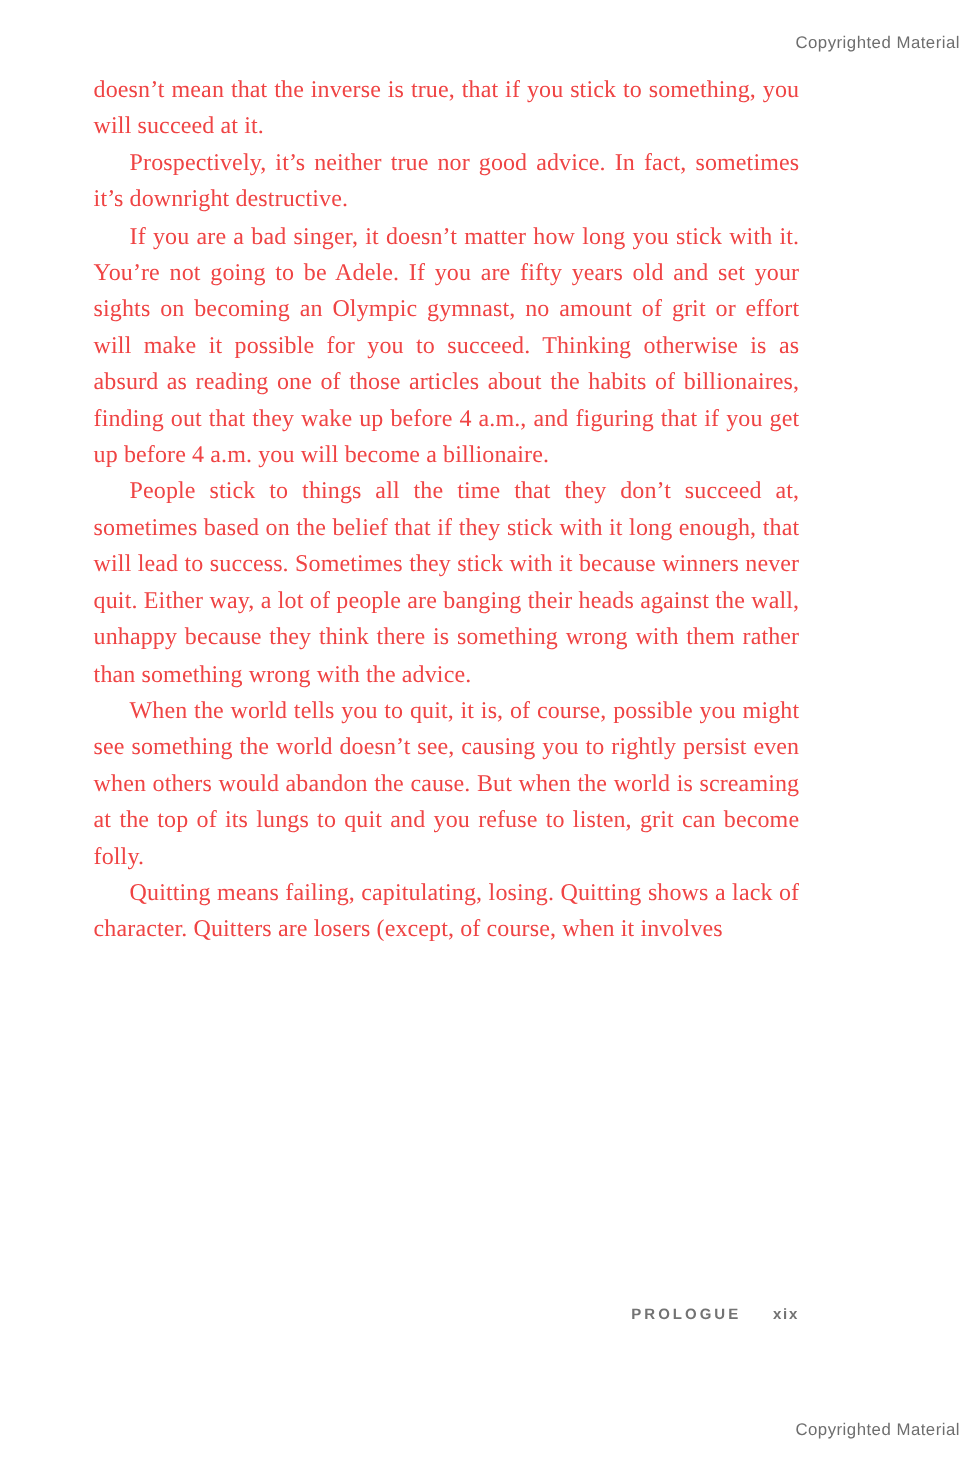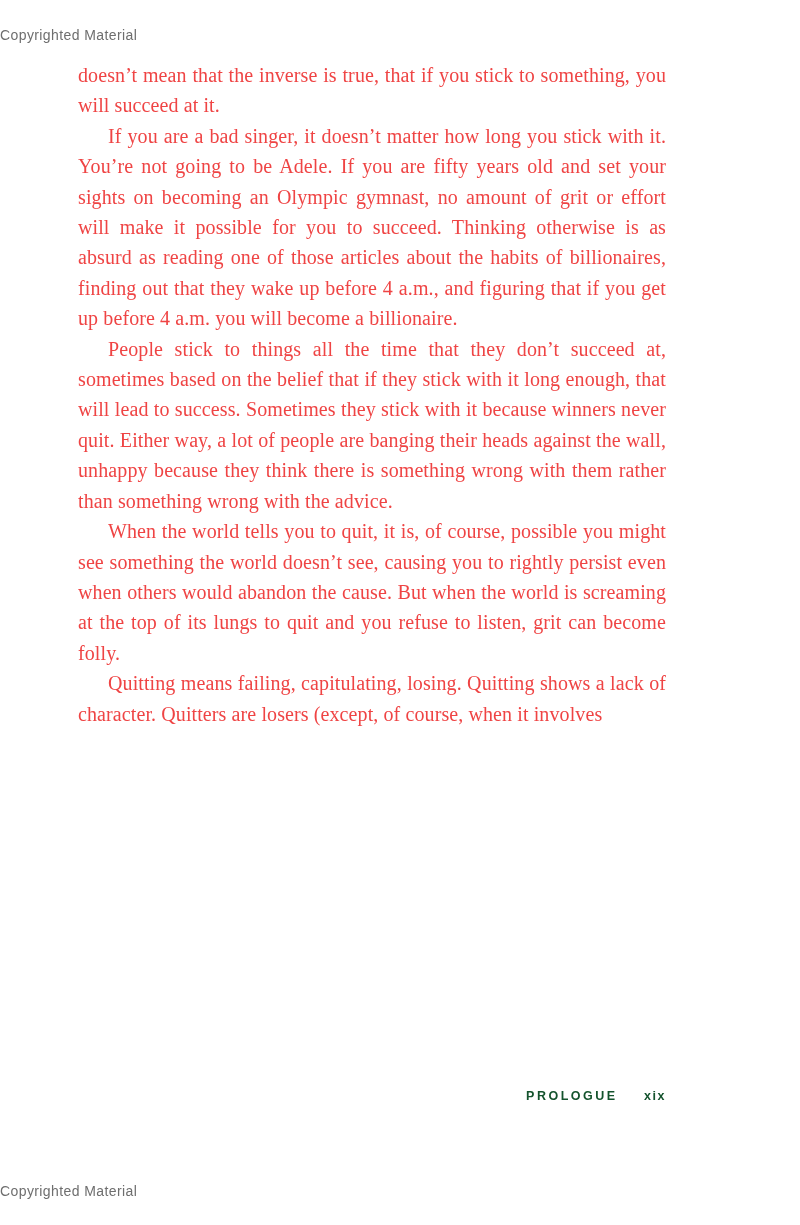--- a/index.html
+++ b/index.html
@@ -12,21 +12,21 @@
     width: 800px;
     height: 1225px;
     background: #ffffff;
     overflow: hidden;
     font-family: "Liberation Serif", serif;
   }
   .copyright {
     position: absolute;
     left: 0;
     width: 100%;
-    text-align: left;
+    text-align: right;
     font-family: "Liberation Sans", sans-serif;
     font-size: 14px;
     letter-spacing: 0.4px;
     color: #6e6e6e;
   }
   .copyright.top { top: 27px; }
   .copyright.bottom { top: 1183px; }
 
   .text-block {
     position: absolute;
@@ -49,41 +49,42 @@
   }
 
   .running-footer {
     position: absolute;
     top: 1086px;
     left: 78px;
     width: 588px;
     text-align: right;
     font-family: "Liberation Sans", sans-serif;
     font-weight: bold;
-    color: #14532d;
+    color: #737373;
   }
   .running-footer .section {
     font-size: 12.5px;
     letter-spacing: 2.5px;
   }
   .running-footer .pagenum {
     font-size: 12.5px;
     letter-spacing: 1.5px;
     margin-left: 22px;
   }
 </style>
 </head>
 <body>
 
 <div class="page">
 
   <div class="copyright top">Copyrighted Material</div>
 
   <div class="text-block">
       <p class=""><span>doesn’t mean that the inverse is true, that if you stick to something, you will succeed at it.</span></p>
+      <p class="indent"><span>Prospectively, it’s neither true nor good advice. In fact, sometimes it’s downright destructive.</span></p>
       <p class="indent"><span>If you are a bad singer, it doesn’t matter how long you stick with it. You’re not going to be Adele. If you are fifty years old and set your sights on becoming an Olympic gymnast, no amount of grit or effort will make it possible for you to succeed. Thinking otherwise is as absurd as reading one of those articles about the habits of billionaires, finding out that they wake up before 4 a.m., and figuring that if you get up before 4 a.m. you will become a billionaire.</span></p>
       <p class="indent"><span>People stick to things all the time that they don’t succeed at, sometimes based on the belief that if they stick with it long enough, that will lead to success. Sometimes they stick with it because winners never quit. Either way, a lot of people are banging their heads against the wall, unhappy because they think there is something wrong with </span><span class="italic">them</span><span> rather than something wrong with the advice.</span></p>
       <p class="indent"><span>When the world tells you to quit, it is, of course, possible you might see something the world doesn’t see, causing you to rightly persist even when others would abandon the cause. But when the world is screaming at the top of its lungs to quit and you refuse to listen, grit can become folly.</span></p>
       <p class="indent"><span>Quitting means failing, capitulating, losing. Quitting shows a lack of character. Quitters are losers (except, of course, when it involves</span></p>
     </div>
 
   <div class="running-footer">
     <span class="section">PROLOGUE</span>
     <span class="pagenum">xix</span>
   </div>

